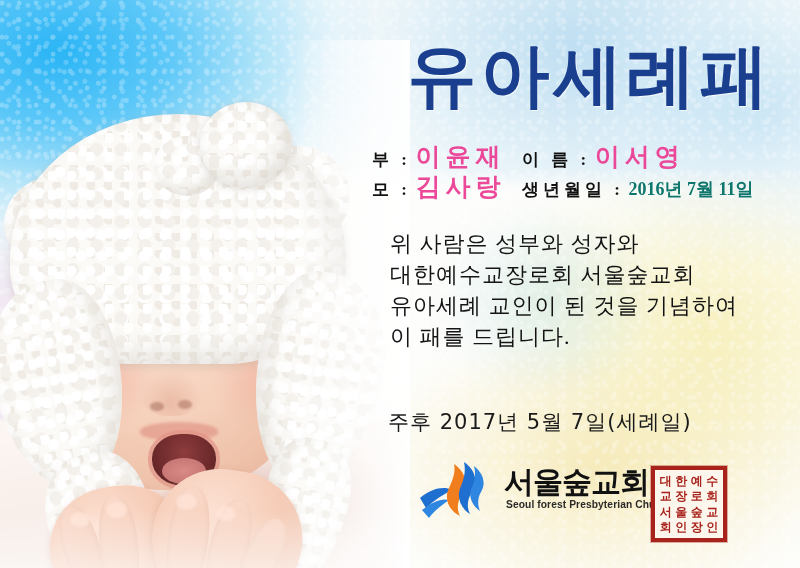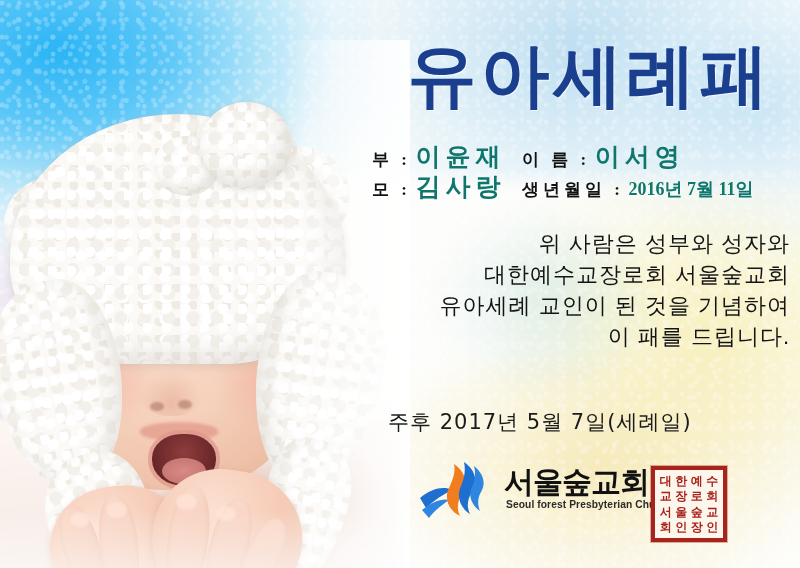--- a/index.html
+++ b/index.html
@@ -140,27 +140,27 @@
   #title{position:absolute;left:400px;top:30px;width:380px;text-align:center;
     font-family:"Liberation Serif","DejaVu Serif",serif;font-weight:bold;
     font-size:69px;letter-spacing:4px;color:#1b3f8f;
     text-shadow:1px 1px 0 rgba(255,255,255,.7);}
 
   #names{position:absolute;left:372px;top:140px;width:420px;color:#111;}
   .name-row{display:flex;align-items:baseline;height:30px;}
   .lbl{font-family:"Liberation Serif","DejaVu Serif",serif;font-weight:bold;
     font-size:17px;letter-spacing:4px;color:#111;white-space:nowrap;}
   .val{font-family:Liberation Serif, serif;font-weight:bold;
-    font-size:25px;letter-spacing:5px;color:#0f766e;white-space:nowrap;}
+    font-size:25px;letter-spacing:5px;color:#ec4899;white-space:nowrap;}
   .val-sm{font-family:"Liberation Serif","DejaVu Serif",serif;font-weight:bold;
     font-size:18px;letter-spacing:0px;color:#0f766e;white-space:nowrap;margin-top:28px;}
   #r1c1{width:150px;} #r2c1{width:150px;}
 
-  #body{position:absolute;left:390px;top:228px;width:400px;text-align:right;
-    font-family:Liberation Sans, sans-serif;color:#141414;}
+  #body{position:absolute;left:390px;top:228px;width:400px;text-align:left;
+    font-family:Liberation Serif, serif;color:#141414;}
   #body div{font-size:22px;line-height:31px;letter-spacing:1px;}
 
   #datum{position:absolute;left:388px;top:408px;width:400px;text-align:left;
     font-family:"DejaVu Sans",sans-serif;font-size:21px;letter-spacing:1px;color:#1a1a1a;}
 
   
   #logo{position:absolute;left:418px;top:458px;width:260px;height:90px;}
   #mark{position:absolute;left:0;top:0;width:80px;height:66px;}
   #church-ko{position:absolute;left:86px;top:4px;
     font-family:"Liberation Sans",sans-serif;font-weight:bold;font-size:30px;

